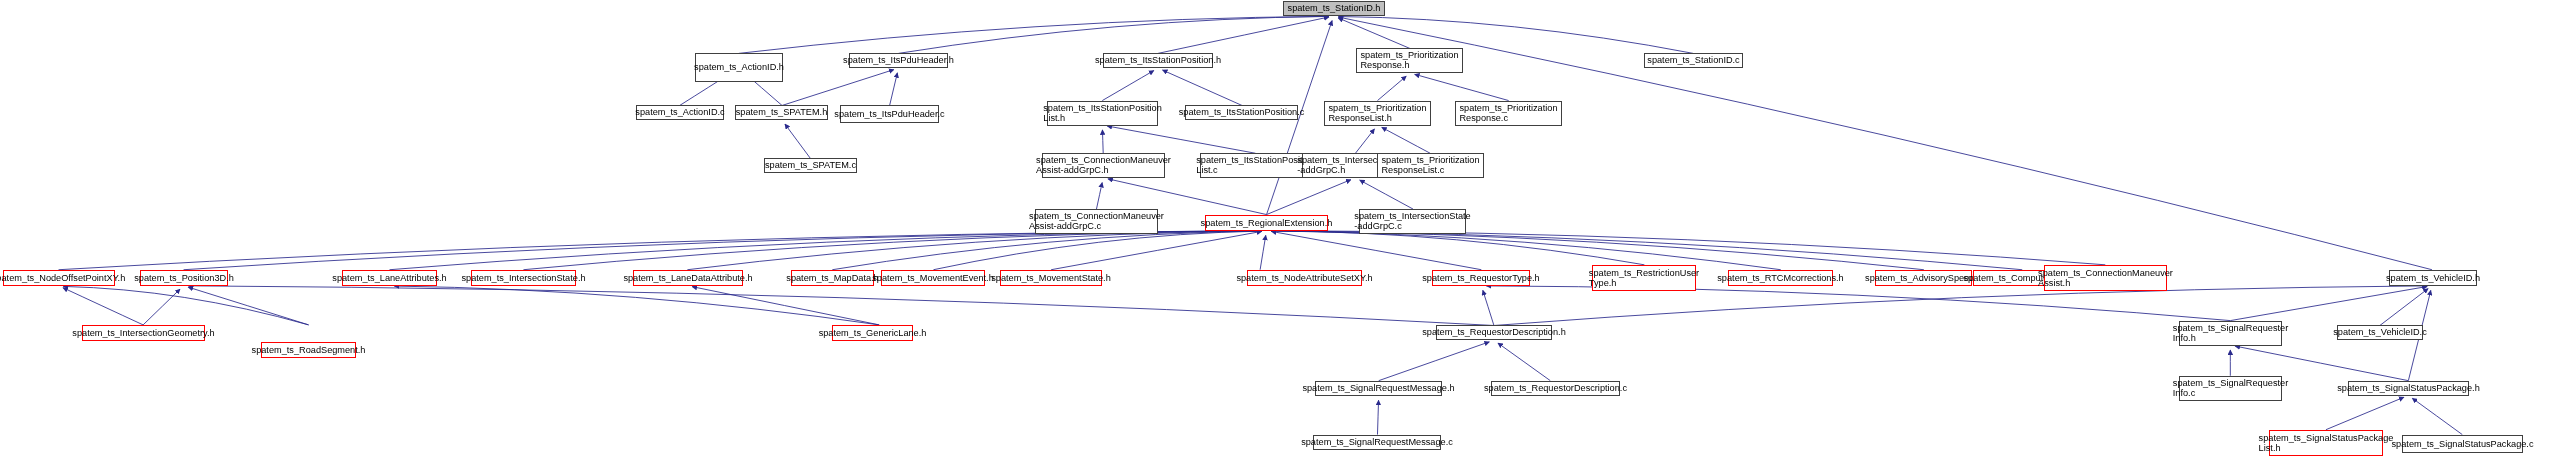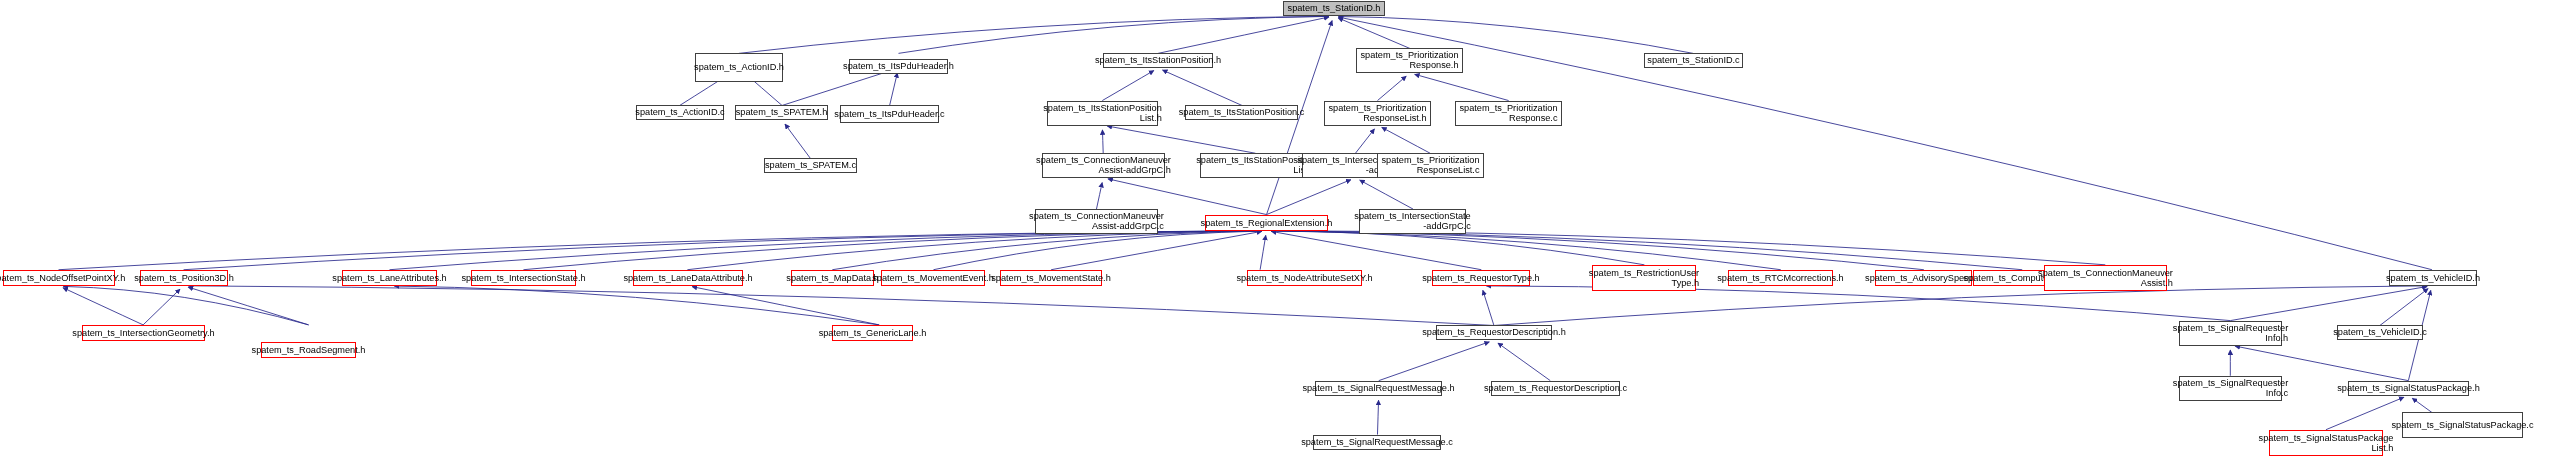--- a/index.html
+++ b/index.html
@@ -18,21 +18,21 @@
     width:2576px;
     height:461px;
     pointer-events:none;
   }
   .node{
     position:absolute;
     box-sizing:border-box;
     display:flex;
     align-items:center;
     justify-content:center;
-    text-align:right;
+    text-align:left;
     line-height:1.12;
     font-size:9.2px;
     color:#000000;
     background:#ffffff;
     border:0.6px solid #000000;
     white-space:pre;
     padding:0 18px;
     z-index:5;
   }
   .node.red{ border:0.6px solid #ff0000; }
@@ -107,21 +107,21 @@
         <path d="M3929.5,621 Q3784.25,592 3646.845164316697,564.5663322904248" stroke="#2a2a8c" stroke-width="1.4" fill="none" marker-end="url(#ah)"></path>
         <path d="M3929.5,621 Q3948.75,543.5 3966.071503313013,473.7640775709856" stroke="#2a2a8c" stroke-width="1.4" fill="none" marker-end="url(#ah)"></path>
         <path d="M2247.5,709 Q2248.5,677 2249.2501219809783,652.9960966086966" stroke="#2a2a8c" stroke-width="1.4" fill="none" marker-end="url(#ah)"></path>
         <path d="M3795,701 Q3862.25,673 3922.114572591036,648.074973493695" stroke="#2a2a8c" stroke-width="1.4" fill="none" marker-end="url(#ah)"></path>
         <path d="M4017.5,709 Q3973.5,677 3935.9698886744254,649.7053735814004" stroke="#2a2a8c" stroke-width="1.4" fill="none" marker-end="url(#ah)"></path>
       </g>
   </svg>
   <div id="node-layer">
       <div class="node root" style="left: 1283px; top: 1.2px; width: 102px; height: 14.7px;">spatem_ts_StationID.h</div>
       <div class="node gray" style="left: 695px; top: 53px; width: 88px; height: 29px;">spatem_ts_ActionID.h</div>
-      <div class="node gray" style="left: 849px; top: 59px; width: 99px; height: 14.7px;">spatem_ts_ItsPduHeader.h</div>
+      <div class="node gray" style="left: 849px; top: 53px; width: 99px; height: 14.7px;">spatem_ts_ItsPduHeader.h</div>
       <div class="node gray" style="left: 1103px; top: 53px; width: 110px; height: 14.7px;">spatem_ts_ItsStationPosition.h</div>
       <div class="node gray" style="left: 1356px; top: 48px; width: 107px; height: 24.5px;">spatem_ts_Prioritization
 Response.h</div>
       <div class="node gray" style="left: 1644px; top: 53px; width: 99px; height: 14.7px;">spatem_ts_StationID.c</div>
       <div class="node gray" style="left: 636px; top: 105px; width: 88px; height: 14.7px;">spatem_ts_ActionID.c</div>
       <div class="node gray" style="left: 735px; top: 105px; width: 93px; height: 14.7px;">spatem_ts_SPATEM.h</div>
       <div class="node gray" style="left: 840px; top: 105px; width: 99px; height: 18px;">spatem_ts_ItsPduHeader.c</div>
       <div class="node gray" style="left: 1047px; top: 101px; width: 111px; height: 24.5px;">spatem_ts_ItsStationPosition
 List.h</div>
       <div class="node gray" style="left: 1185px; top: 105px; width: 113px; height: 14.7px;">spatem_ts_ItsStationPosition.c</div>
@@ -169,16 +169,16 @@
 Info.h</div>
       <div class="node gray" style="left: 2337px; top: 325px; width: 86px; height: 14.7px;">spatem_ts_VehicleID.c</div>
       <div class="node gray" style="left: 1315px; top: 381px; width: 127px; height: 14.7px;">spatem_ts_SignalRequestMessage.h</div>
       <div class="node gray" style="left: 1491px; top: 381px; width: 129px; height: 14.7px;">spatem_ts_RequestorDescription.c</div>
       <div class="node gray" style="left: 2179px; top: 376px; width: 103px; height: 24.5px;">spatem_ts_SignalRequester
 Info.c</div>
       <div class="node gray" style="left: 2348px; top: 381px; width: 121px; height: 14.7px;">spatem_ts_SignalStatusPackage.h</div>
       <div class="node gray" style="left: 1313px; top: 435px; width: 128px; height: 14.7px;">spatem_ts_SignalRequestMessage.c</div>
       <div class="node red" style="left: 2269px; top: 430px; width: 114px; height: 26px;">spatem_ts_SignalStatusPackage
 List.h</div>
-      <div class="node gray" style="left: 2402px; top: 412px; width: 121px; height: 26px;">spatem_ts_SignalStatusPackage.c</div>
+      <div class="node gray" style="left: 2402px; top: 435px; width: 121px; height: 18px;">spatem_ts_SignalStatusPackage.c</div>
     </div>
 </div>
 
 
 </body></html>

